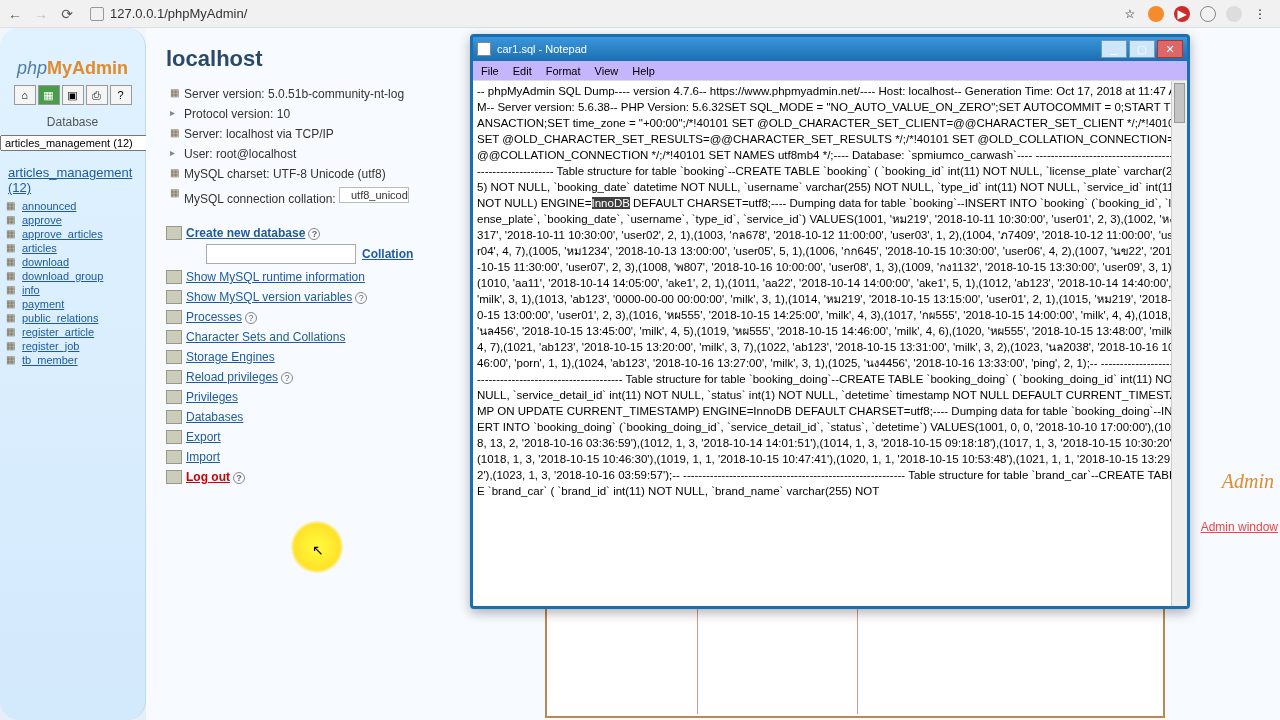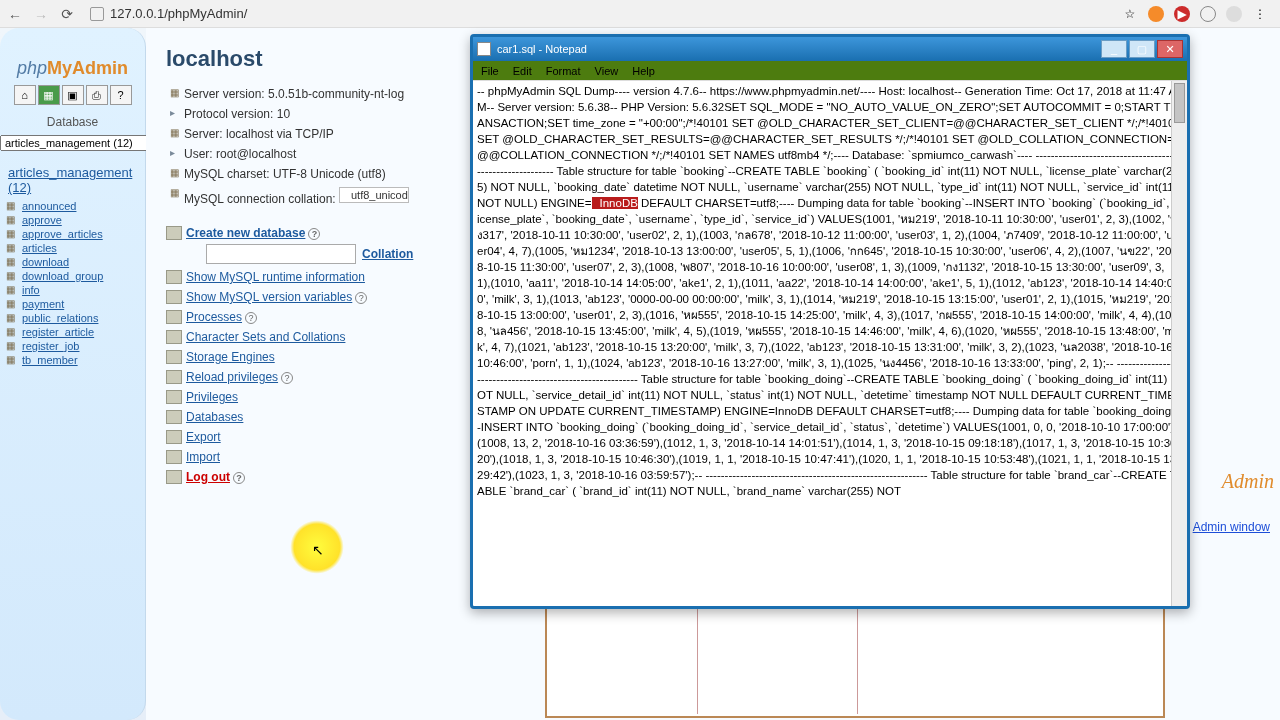--- a/index.html
+++ b/index.html
@@ -40,37 +40,37 @@
 .actions li::before { content:""; position:absolute; left:0; top:3px; width:14px; height:12px; background:#ccb; border:1px solid #998; }
 .actions li.logout { color:#c00; font-weight:bold; }
 .create-db { font-weight:bold; color:#333; text-decoration:none; }
 .create-input { display:block; margin:4px 0 0 20px; }
 .create-input input { width:150px; height:20px; border:1px solid #aaa; font-size:11px; }
 .create-input span { font-size:12px; margin-left:6px; }
 .help-icon { display:inline-block; width:12px; height:12px; border:1px solid #888; border-radius:50%; font-size:9px; line-height:11px; text-align:center; color:#666; margin-left:3px; }
 
 
 .watermark { position:absolute; right:6px; top:470px; font-family:Georgia,serif; font-style:italic; font-size:20px; color:#e08b2c; }
-.admin-win { position:absolute; right:10px; top:520px; font-size:12px; color:#1d4ed8; text-decoration:underline; }
+.admin-win { position:absolute; right:2px; top:520px; font-size:12px; color:#ef4444; text-decoration:underline; }
 
 
 .highlight { position:absolute; left:290px; top:520px; width:54px; height:54px; border-radius:50%; background:radial-gradient(circle,#fff83a 10%,#ffe22a 60%,rgba(255,226,42,0) 70%); }
 .cursor { position:absolute; left:312px; top:542px; font-size:14px; color:#000; }
 
 
 .notepad { position:absolute; left:470px; top:34px; width:720px; height:575px; border:3px solid #1a6fb0; border-radius:4px; background:#fff; box-shadow:0 4px 12px rgba(0,0,0,.3); display:flex; flex-direction:column; }
 .np-title { height:24px; background:linear-gradient(#3d96db,#1a6fb0); display:flex; align-items:center; padding:0 4px; font-size:11px; color:#fff; }
 .np-title .file-icon { width:14px; height:14px; background:#fff; border:1px solid #888; margin-right:6px; }
 .np-ctrl { margin-left:auto; display:flex; gap:2px; }
 .np-ctrl div { width:26px; height:18px; background:#cfe6f7; border:1px solid #6a9cc4; display:flex; align-items:center; justify-content:center; font-size:11px; cursor:pointer; }
 .np-ctrl .close { background:#d66; color:#fff; border-color:#a33; }
-.np-menu { height:20px; background:#4d7c0f; display:flex; align-items:center; gap:14px; padding:0 8px; font-size:11px; border-bottom:1px solid #ddd; }
+.np-menu { height:20px; background:#c4b5fd; display:flex; align-items:center; gap:14px; padding:0 8px; font-size:11px; border-bottom:1px solid #ddd; }
 .np-menu span { cursor:pointer; }
 .np-body { flex:1; overflow:hidden; font-family:"Lucida Console",monospace; font-size:11.5px; line-height:16px; padding:2px 6px 2px 4px; color:#000; word-break:break-all; position:relative; }
-.np-body .sel { background:#b91c1c; color:#fff;padding-left:8px; }
+.np-body .sel { background:#404040; color:#fff; }
 .np-scroll { position:absolute; right:0; top:44px; bottom:0; width:16px; background:#eee; border-left:1px solid #ccc; }
 .np-scroll .thumb { position:absolute; top:2px; left:2px; right:2px; height:40px; background:#c4c4c4; border:1px solid #999; }
 
 
 .phantom { position:absolute; left:545px; top:608px; width:620px; height:110px; border:2px solid #b85; border-top:none; background:#fff; }
 .phantom .col { position:absolute; top:0; bottom:2px; width:1px; background:#c99; }
 </style>
 </head>
 <body>
 

